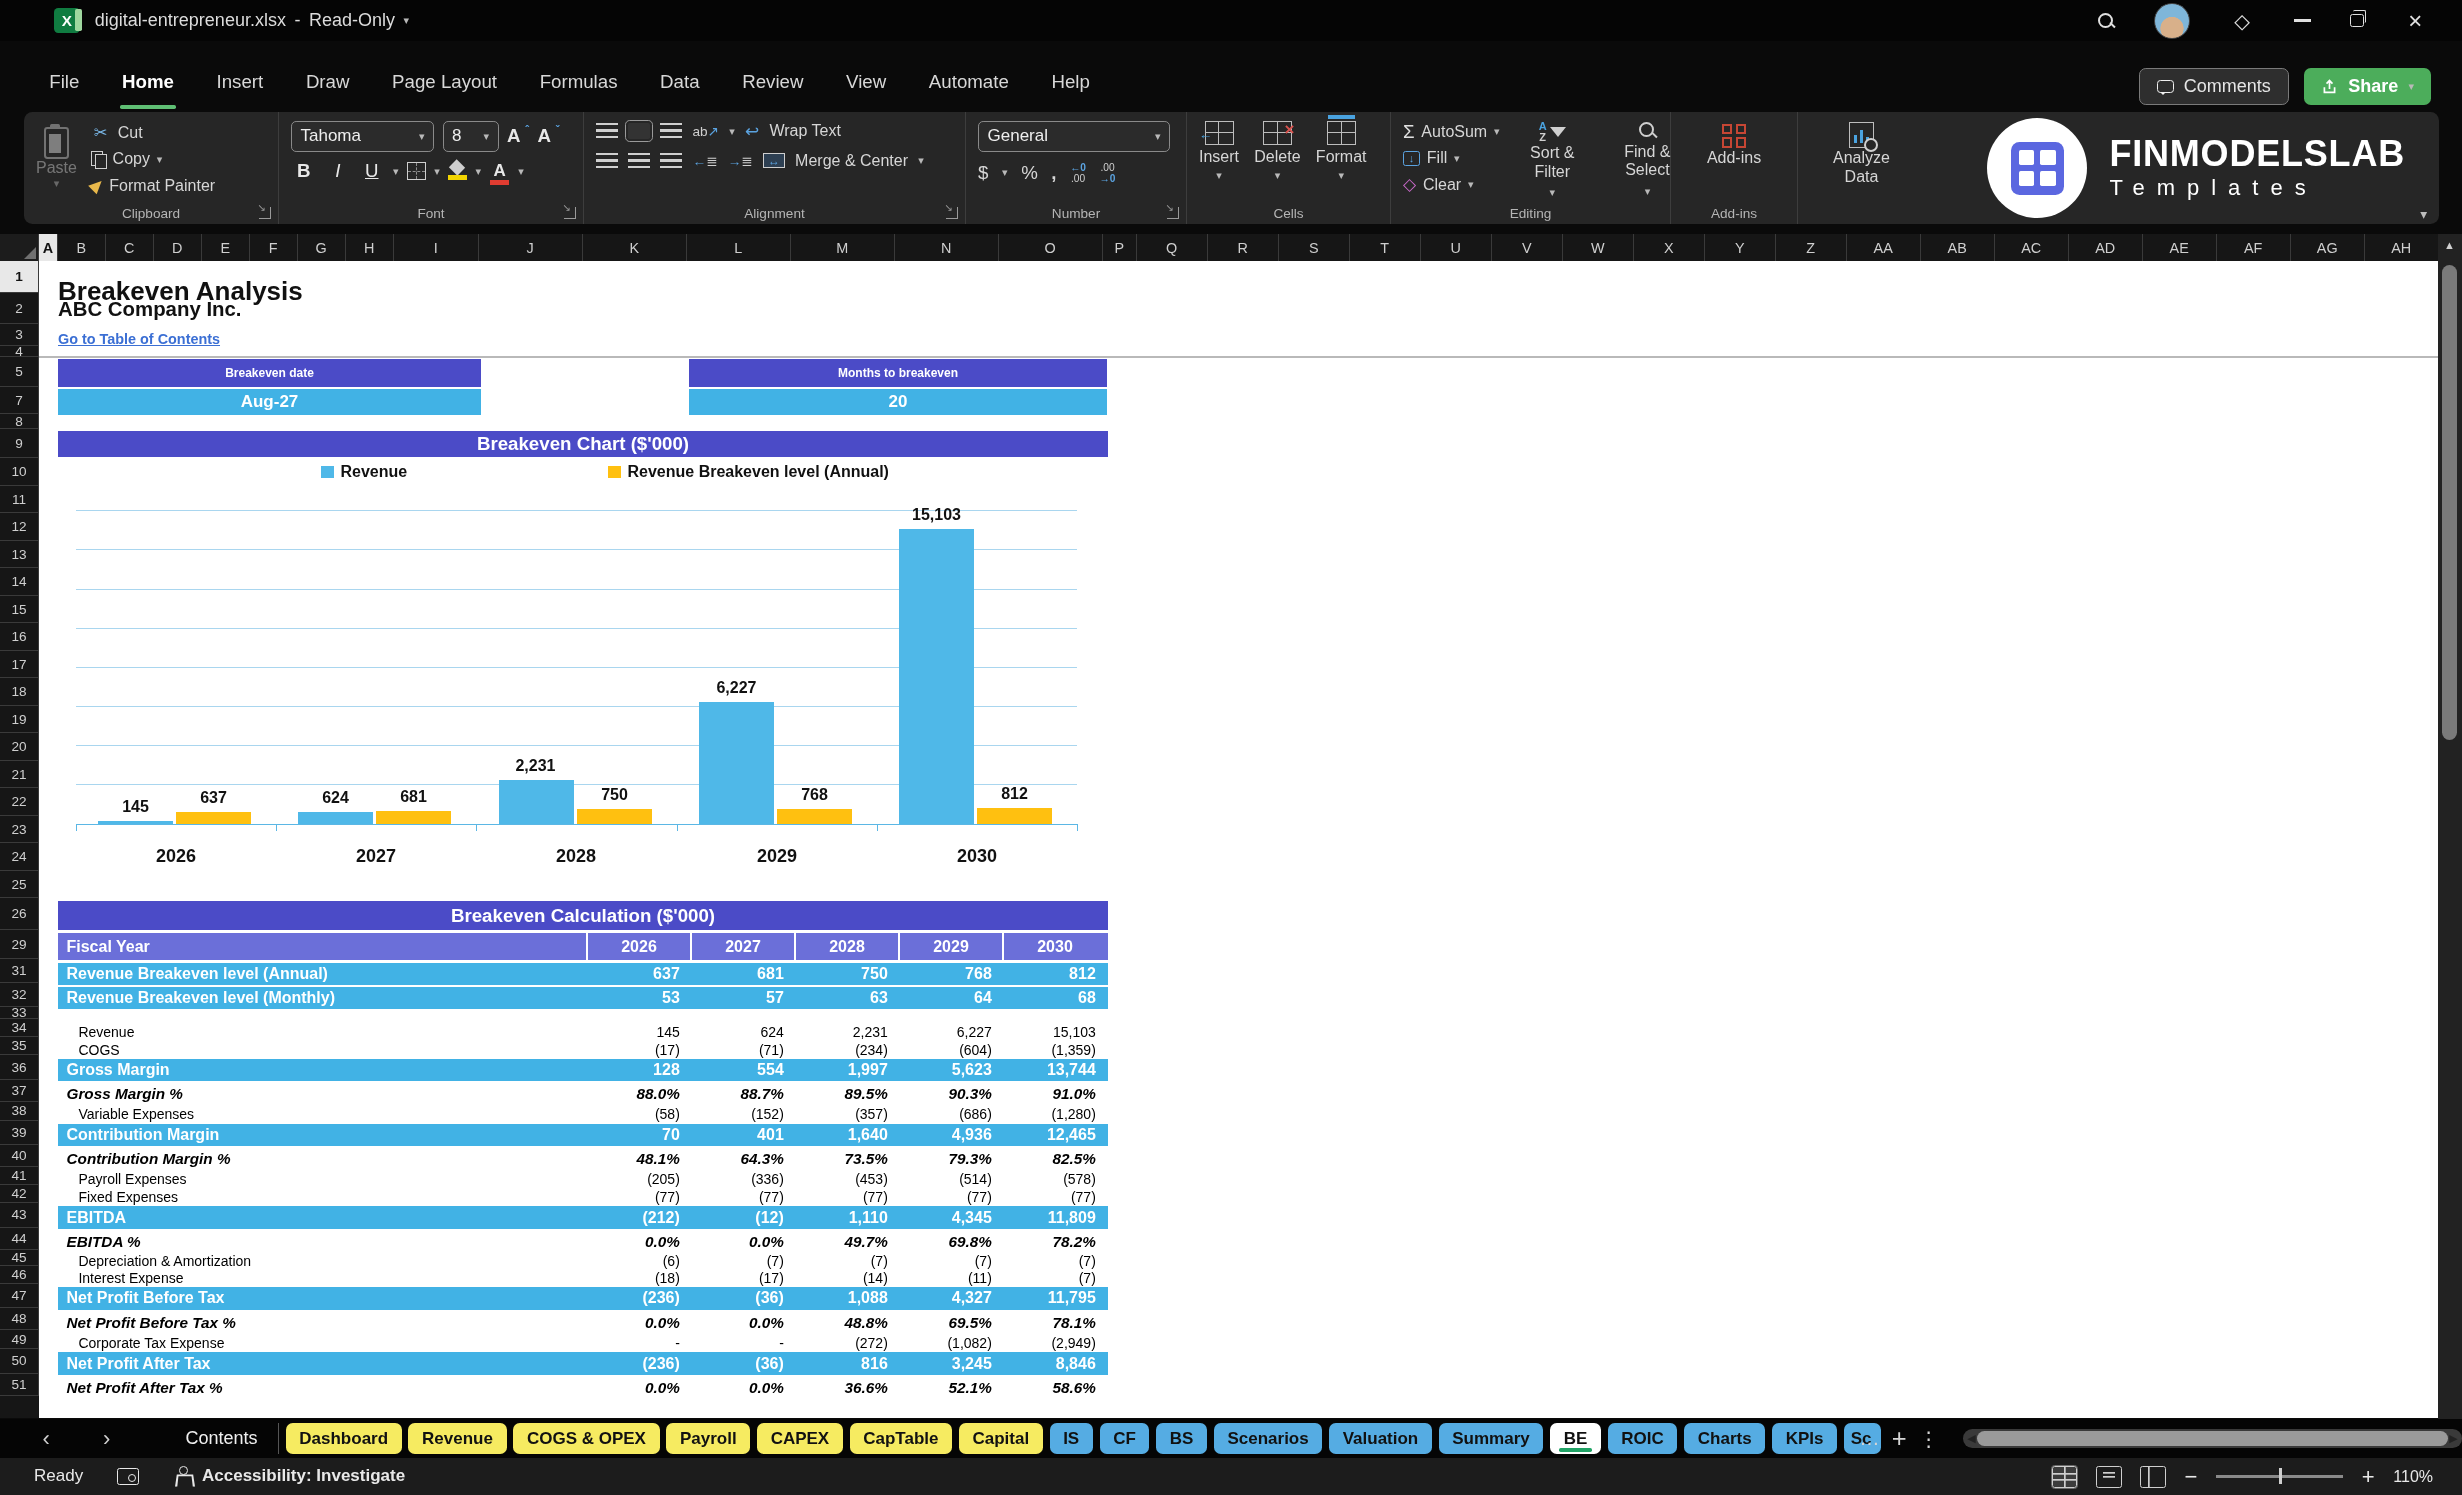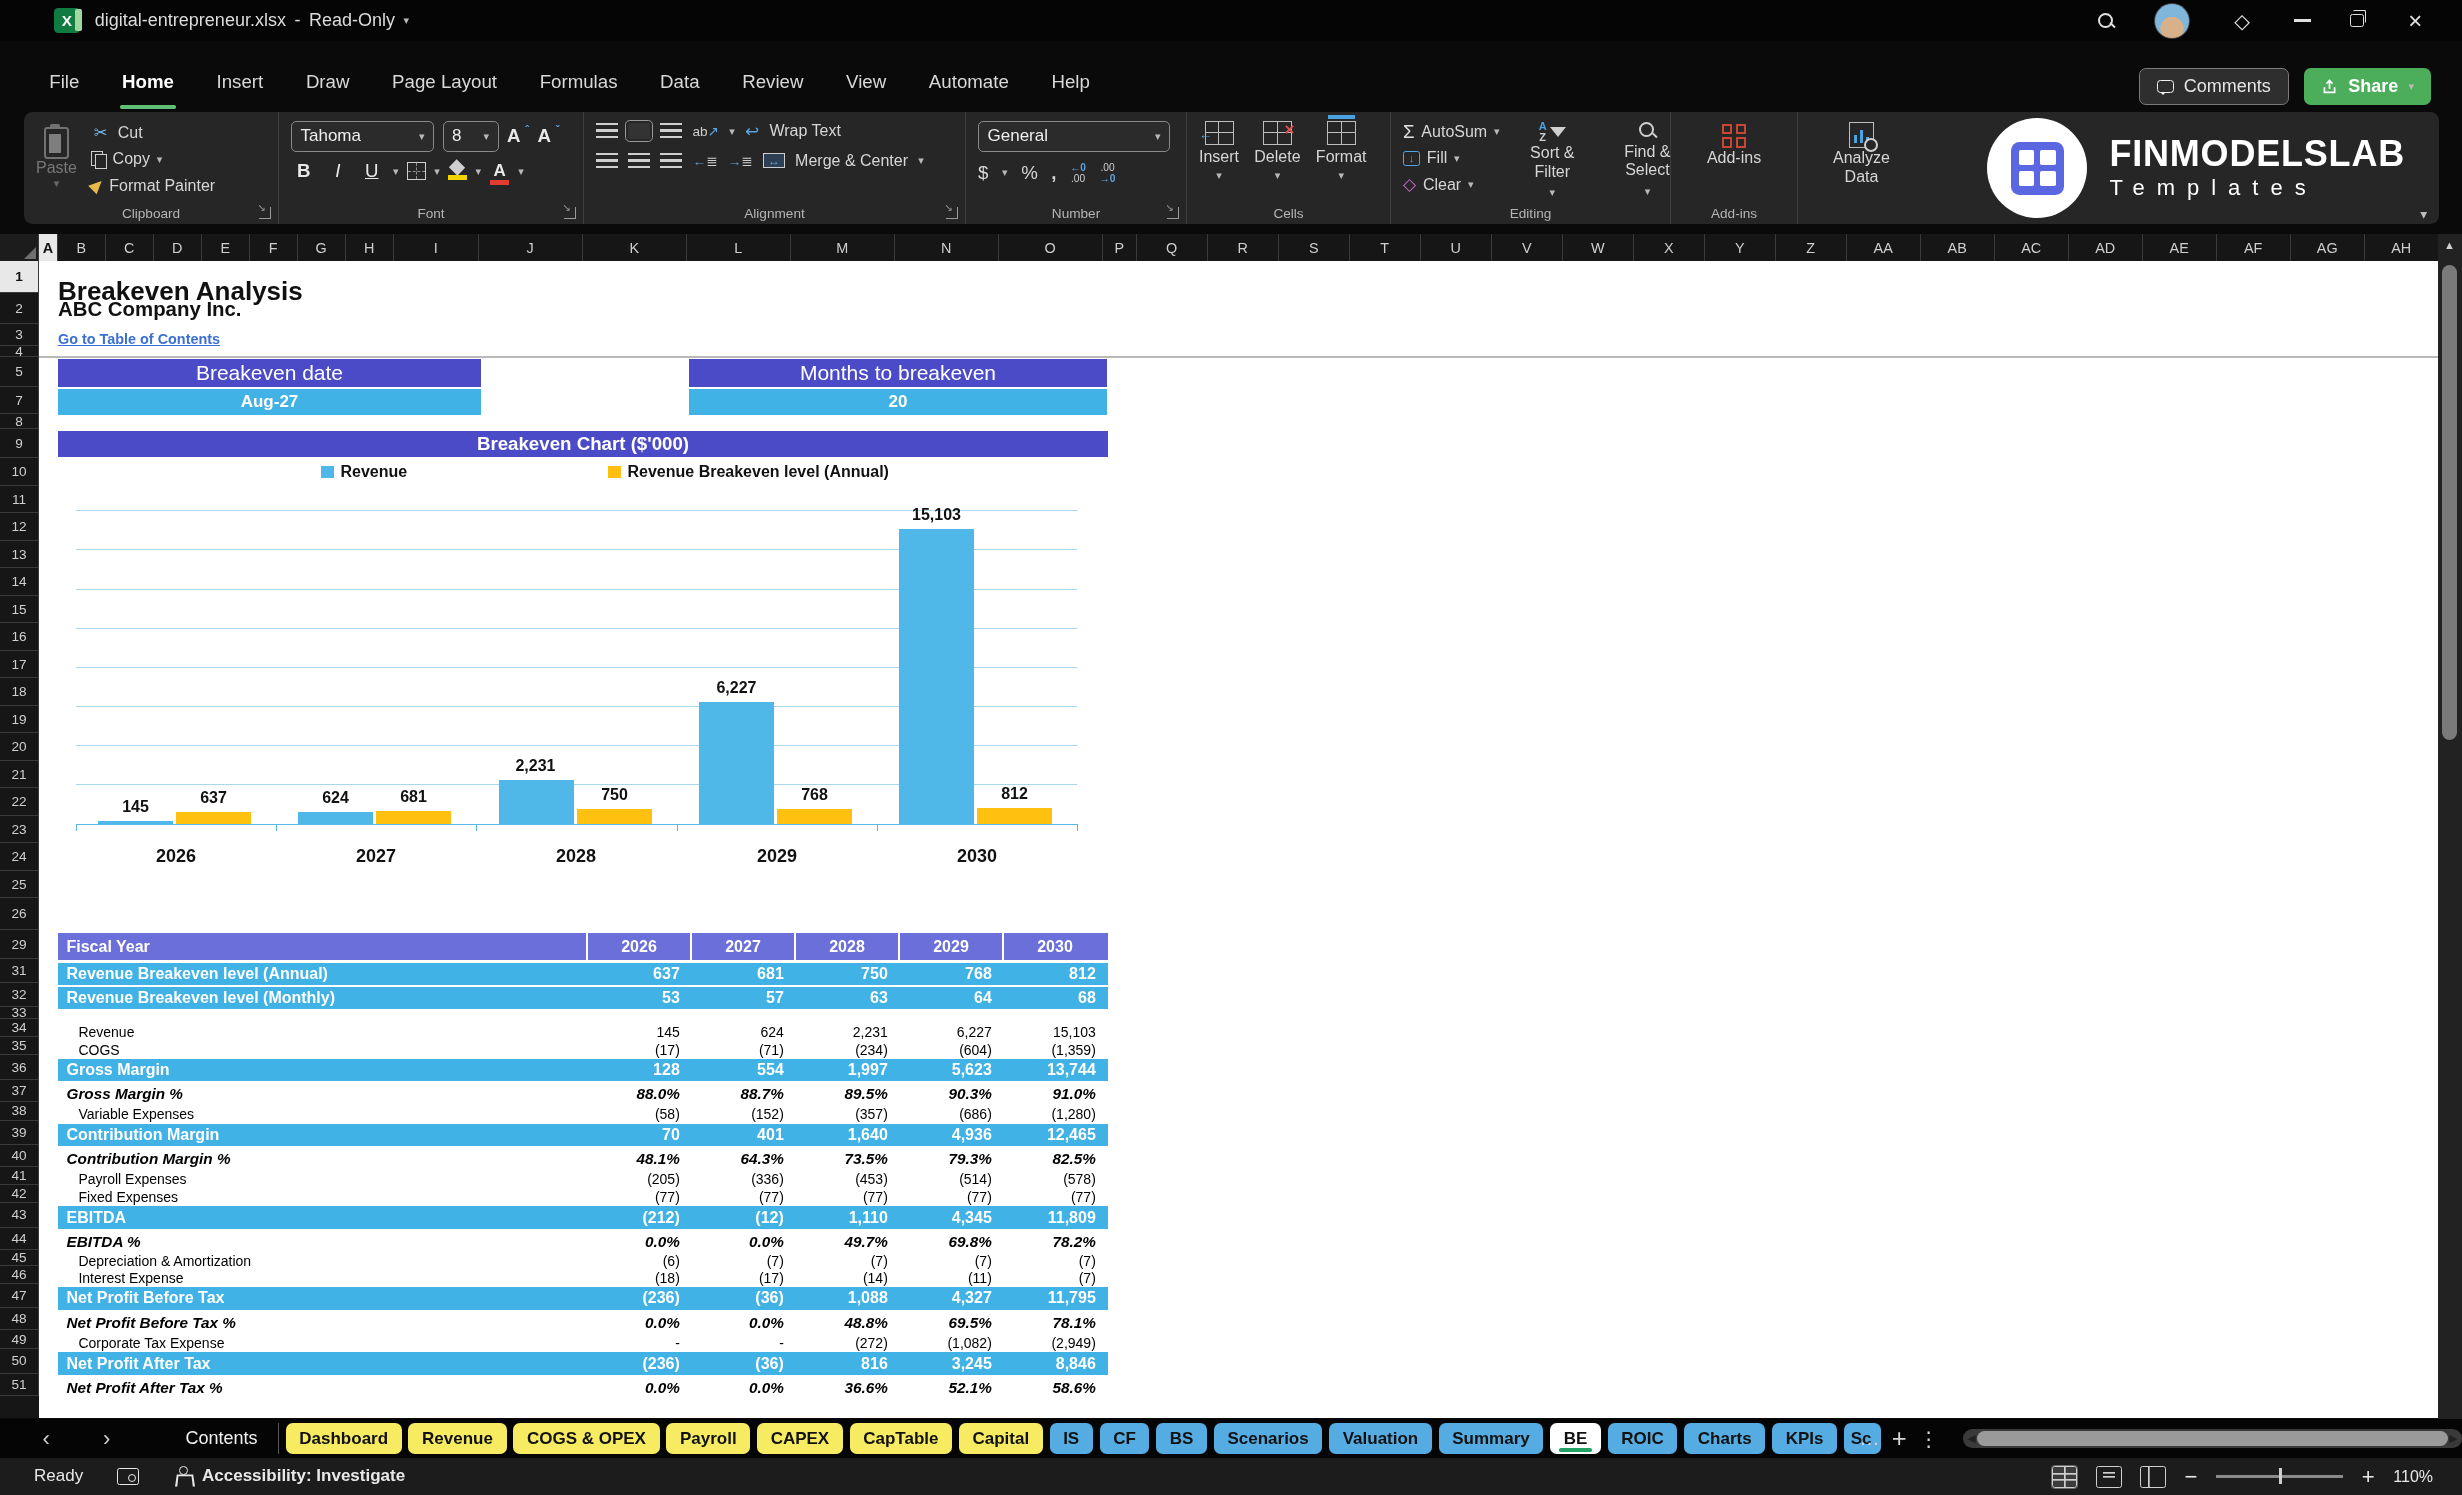--- a/index.html
+++ b/index.html
@@ -127,21 +127,21 @@
 
   
   #sheet{position:absolute;left:0;top:261px;width:2439px;height:1157px;background:#fff;overflow:hidden;}
   #rowheaders{position:absolute;left:0;top:0;width:39px;height:1157px;background:#161616;}
   .rowcell{border-bottom:0.8px solid #3a3a3a;border-right:0.8px solid #3a3a3a;color:#cfcfcf;font-size:13.6px;display:flex;align-items:center;justify-content:center;}
   .rowcell.selrow{background:#e8e8e8;color:#111;font-weight:bold;}
   #freeze-line{position:absolute;left:39px;right:0;top:95px;height:1.7px;background:#b9b9b9;}
   #sheet-title{position:absolute;left:58px;top:15px;font-size:26px;font-weight:bold;color:#111;}
   #sheet-subtitle{position:absolute;left:58px;top:37px;font-size:20.4px;font-weight:bold;color:#111;}
   #toc-link{position:absolute;left:58px;top:70px;font-size:14.4px;font-weight:bold;color:#3b6fd4;text-decoration:underline;}
-  .kpi-banner{position:absolute;height:28px;background:var(--purple);color:#fff;font-weight:normal;font-size:21px;display:flex;align-items:center;justify-content:center;}
+  .kpi-banner{position:absolute;height:28px;background:var(--purple);color:#fff;font-weight:bold;font-size:12px;display:flex;align-items:center;justify-content:center;}
   .kpi-value{position:absolute;height:25.5px;background:var(--sky);color:#fff;font-weight:bold;font-size:17px;display:flex;align-items:center;justify-content:center;}
   .big-banner{position:absolute;left:58px;width:1050px;background:var(--purple);color:#fff;font-weight:bold;font-size:18.7px;display:flex;align-items:center;justify-content:center;}
 
   
   #chart-legend{position:absolute;left:58px;top:202px;width:1050px;height:25.5px;}
   .leg-item{position:absolute;display:flex;align-items:center;gap:6.8px;font-size:16px;font-weight:bold;color:#111;}
   .leg-swatch{width:12.7px;height:12.7px;}
   #chart-plot{position:absolute;left:76px;top:242px;width:1001px;height:322px;border-bottom:1.7px solid #5bb7e5;}
   .gridline{position:absolute;left:0;right:0;height:1.3px;background:#a9d6ef;}
   .bar{position:absolute;bottom:0;}
@@ -607,20 +607,21 @@
         <div class="bar-label" style="left: 879px; bottom: 21px;">812</div>
       </div>
     <div id="chart-xlabels">
         <div class="xlab" style="left: 0px;">2026</div>
         <div class="xlab" style="left: 200px;">2027</div>
         <div class="xlab" style="left: 400px;">2028</div>
         <div class="xlab" style="left: 601px;">2029</div>
         <div class="xlab" style="left: 801px;">2030</div>
       </div>
 
+    <div class="big-banner" style="top:640px;height:29px;">Breakeven Calculation ($'000)</div>
     <div id="calc-table">
         <div class="trow fiscal" style="height: 27px;">
           <div class="tlabel">Fiscal Year</div>
           <div class="tval">2026</div>
           <div class="tval">2027</div>
           <div class="tval">2028</div>
           <div class="tval">2029</div>
           <div class="tval">2030</div>
         </div>
         <div class="trow highlight" style="height: 24px;">

